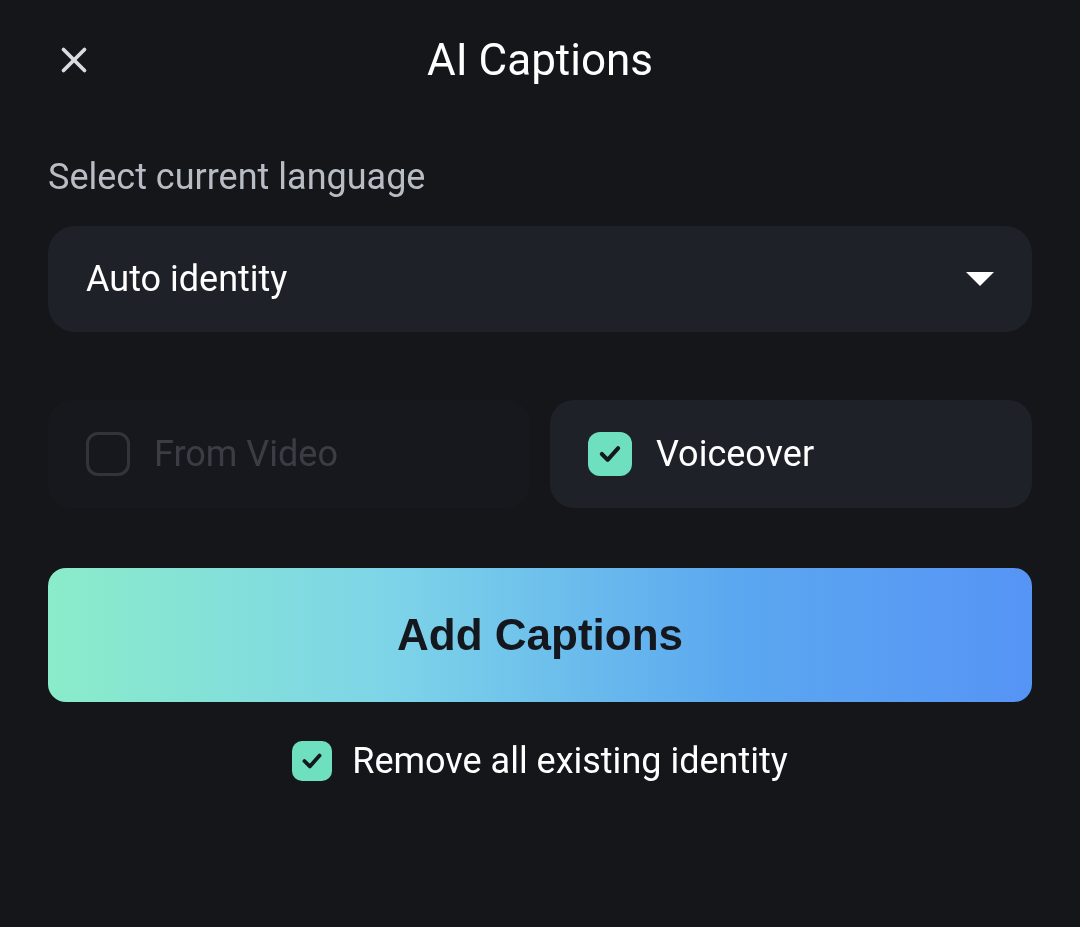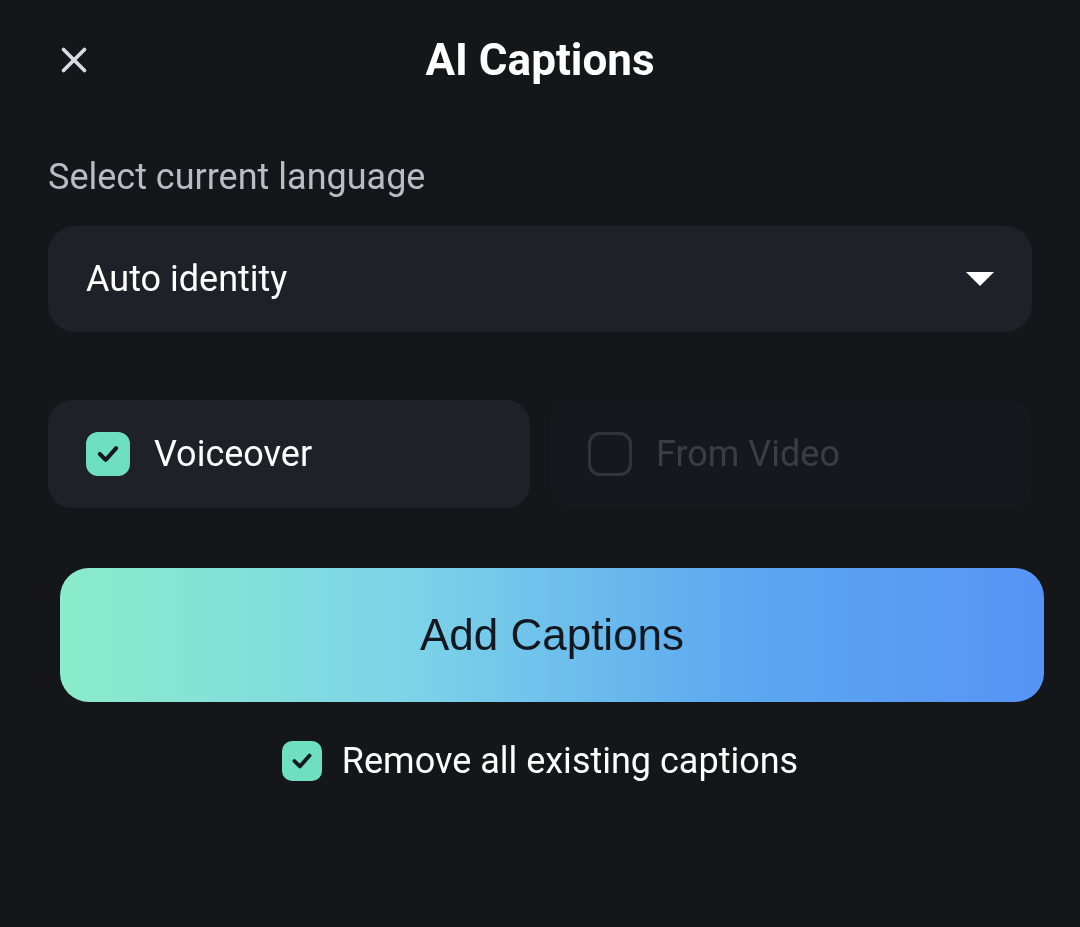--- a/index.html
+++ b/index.html
@@ -37,21 +37,21 @@
     }
     .close-btn svg {
       width: 36px;
       height: 36px;
     }
     .title {
       position: absolute;
       left: 50%;
       transform: translateX(-50%);
       font-size: 44px;
-      font-weight: 700;
+      font-weight: 400;
       color: #fff;
     }
     .section-label {
       font-size: 36px;
       color: #b8bcc4;
       margin-bottom: 28px;
       font-weight: 400;
     }
     .dropdown {
       background: #1e2128;
@@ -118,28 +118,27 @@
       font-size: 36px;
       font-weight: 400;
     }
     .audio-option.disabled .option-label {
       color: #5a5e66;
     }
     .add-captions-btn {
       width: 100%;
       padding: 42px 0;
       border: none;
-      border-radius: 29px;
+      border-radius: 18px;
       background: linear-gradient(90deg, #8aecc9 0%, #7dd4e8 35%, #5ba7f0 70%, #5694f5 100%);
       font-size: 44px;
-      font-weight: 400;
+      font-weight: 700;
       color: #14181e;
       cursor: pointer;
       margin-bottom: 38px;
-      margin-left: 12px;
     }
     .remove-captions-row {
       display: flex;
       align-items: center;
       justify-content: center;
       gap: 20px;
       cursor: pointer;
     }
     .remove-captions-row .checkbox-box {
       width: 40px;
@@ -175,41 +174,41 @@
     <div class="section-label">Select current language</div>
     <div class="dropdown">
       <span class="dropdown-value">Auto identity</span>
       <span class="dropdown-caret"></span>
     </div>
   </div>
 
   <div>
     <div class="audio-source-row">
 
+      <div class="audio-option disabled">
+        <div class="checkbox-box unchecked"></div>
+        <span class="option-label">From Video</span>
+      </div>
+
       <div class="audio-option">
         <div class="checkbox-box checked">
           <svg viewBox="0 0 24 24" fill="none" stroke="#14181e" stroke-width="3.5" stroke-linecap="round" stroke-linejoin="round">
             <polyline points="5 12 10 17 19 7"></polyline>
           </svg>
         </div>
         <span class="option-label">Voiceover</span>
       </div>
 
-      <div class="audio-option disabled">
-        <div class="checkbox-box unchecked"></div>
-        <span class="option-label">From Video</span>
-      </div>
-
     </div>
   </div>
 
   <button class="add-captions-btn">Add Captions</button>
 
   <div class="remove-captions-row">
     <div class="checkbox-box checked">
       <svg viewBox="0 0 24 24" fill="none" stroke="#14181e" stroke-width="3.5" stroke-linecap="round" stroke-linejoin="round">
         <polyline points="5 12 10 17 19 7"></polyline>
       </svg>
     </div>
-    <span class="remove-label">Remove all existing captions</span>
+    <span class="remove-label">Remove all existing identity</span>
   </div>
 
 </div>
 
 </body></html>

